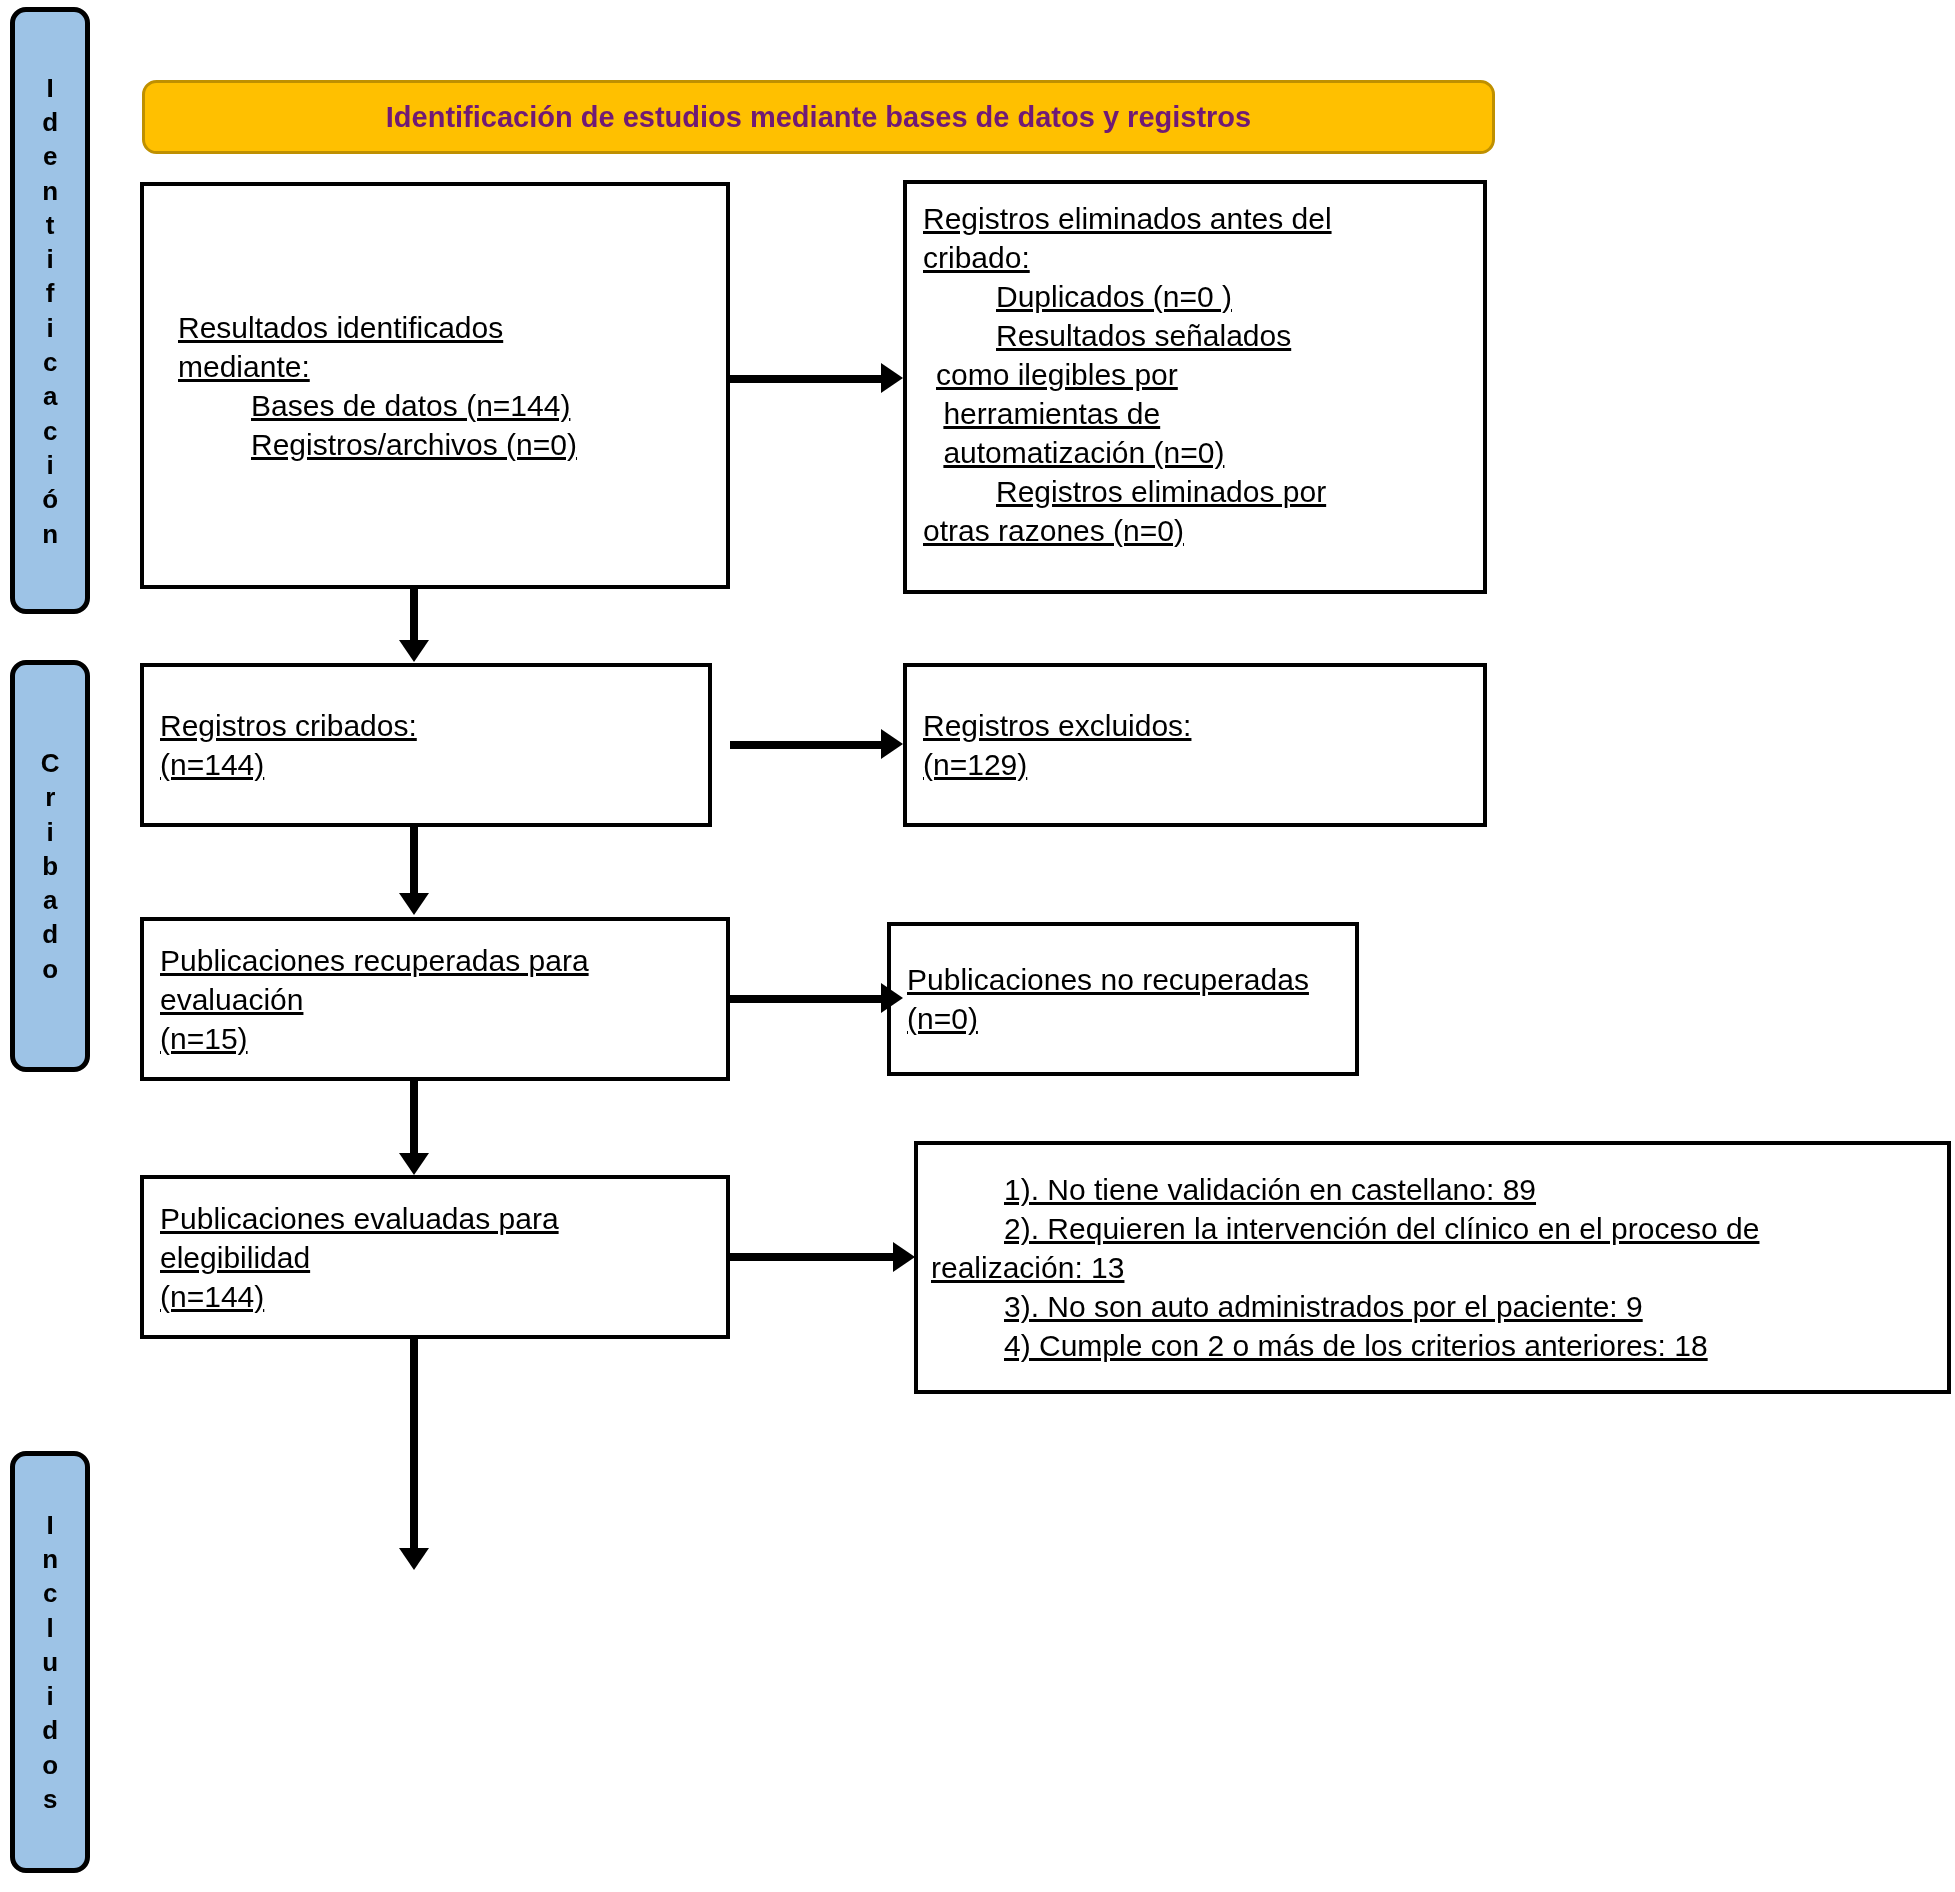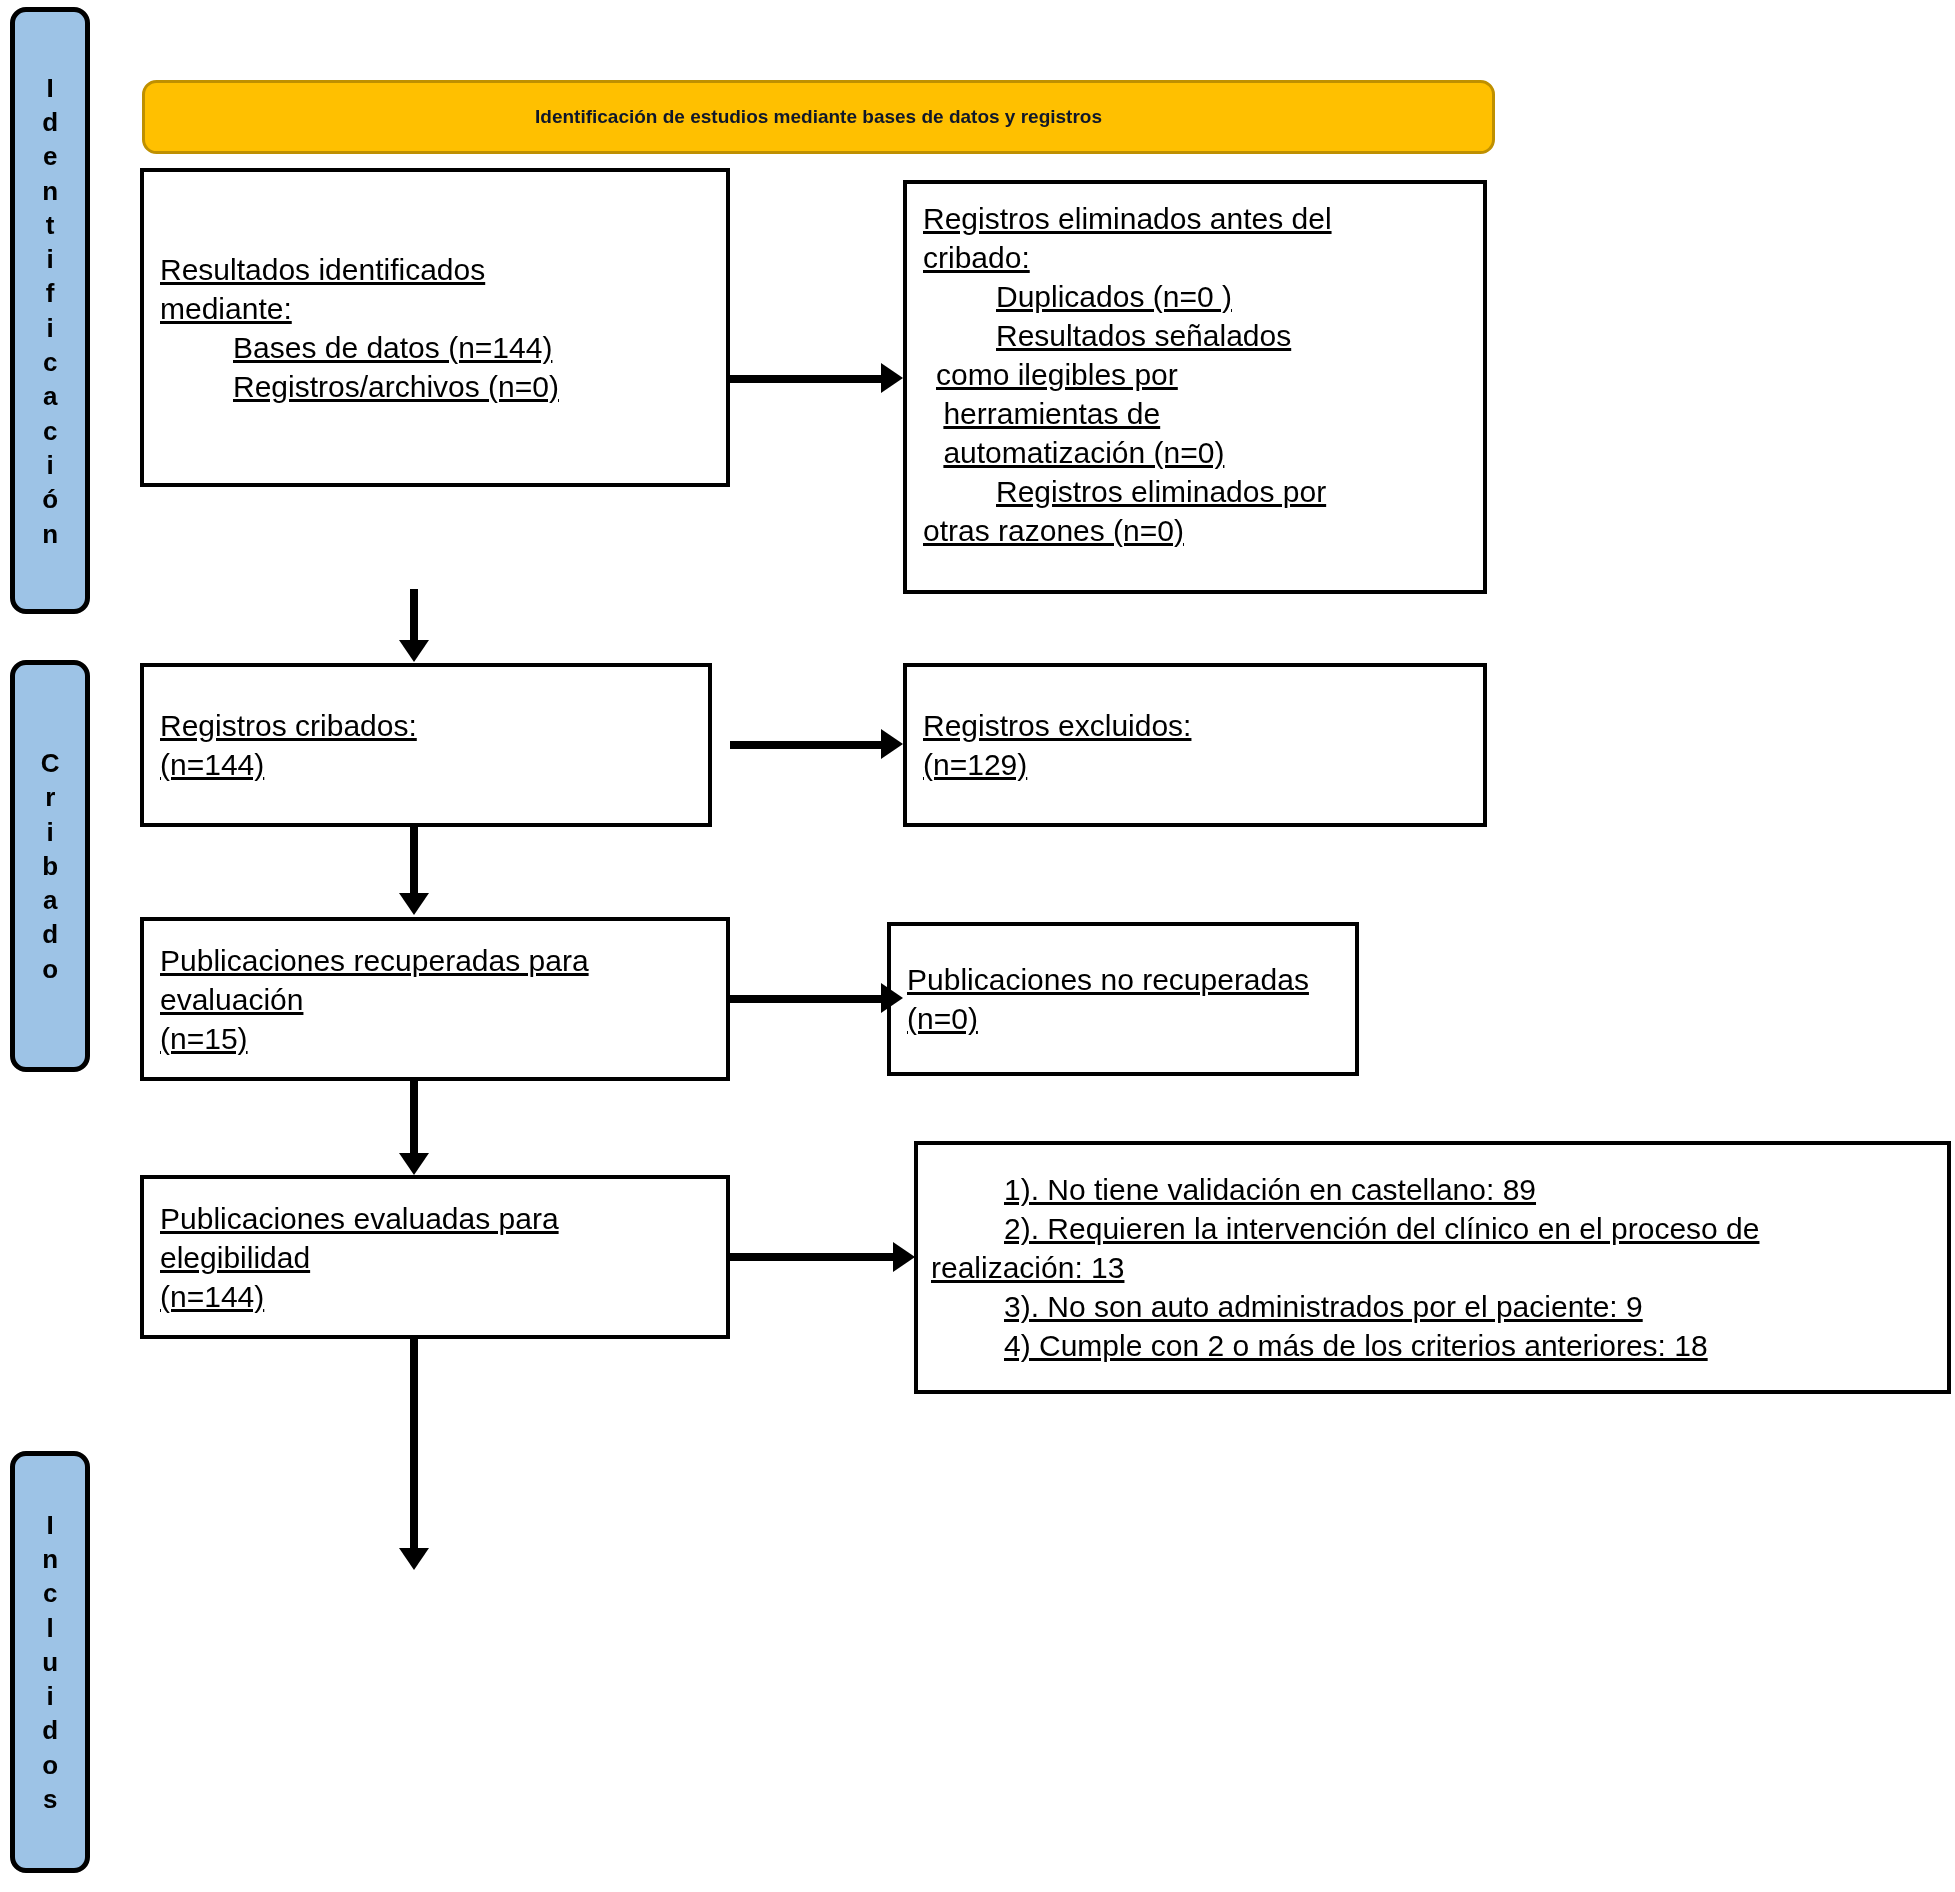--- a/index.html
+++ b/index.html
@@ -46,22 +46,22 @@
     background: #FFC000;
     border: 3.6px solid #BF9000;
     border-radius: 14.5px;
     box-sizing: border-box;
     display: flex;
     align-items: center;
     justify-content: center;
   }
   .banner-text {
     font-weight: bold;
-    font-size: 19px;
-    color: #0f172a;
+    font-size: 29px;
+    color: #701a75;
     text-align: center;
   }
 
   
   .box {
     position: absolute;
     background: #ffffff;
     border: 4.4px solid #000000;
     box-sizing: border-box;
     display: flex;
@@ -148,21 +148,21 @@
 i
 d
 o
 s</span>
   </div>
 
   <div class="banner" style="left:142px; top:80px; width:1353px; height:74px;">
     <span class="banner-text">Identificación de estudios mediante bases de datos y registros</span>
   </div>
 
-  <div class="box" style="left:140px; top:168px; width:590px; height:319px;">
+  <div class="box" style="left:140px; top:182px; width:590px; height:407px;padding-left:18px;">
     <div class="box-inner">
       <p>Resultados identificados</p>
       <p>mediante:</p>
       <p class="indent">Bases de datos (n=144)</p>
       <p class="indent">Registros/archivos (n=0)</p>
     </div>
   </div>
 
   <div class="box valign-top" style="left:903px; top:180px; width:584px; height:414px;">
     <div class="box-inner">

